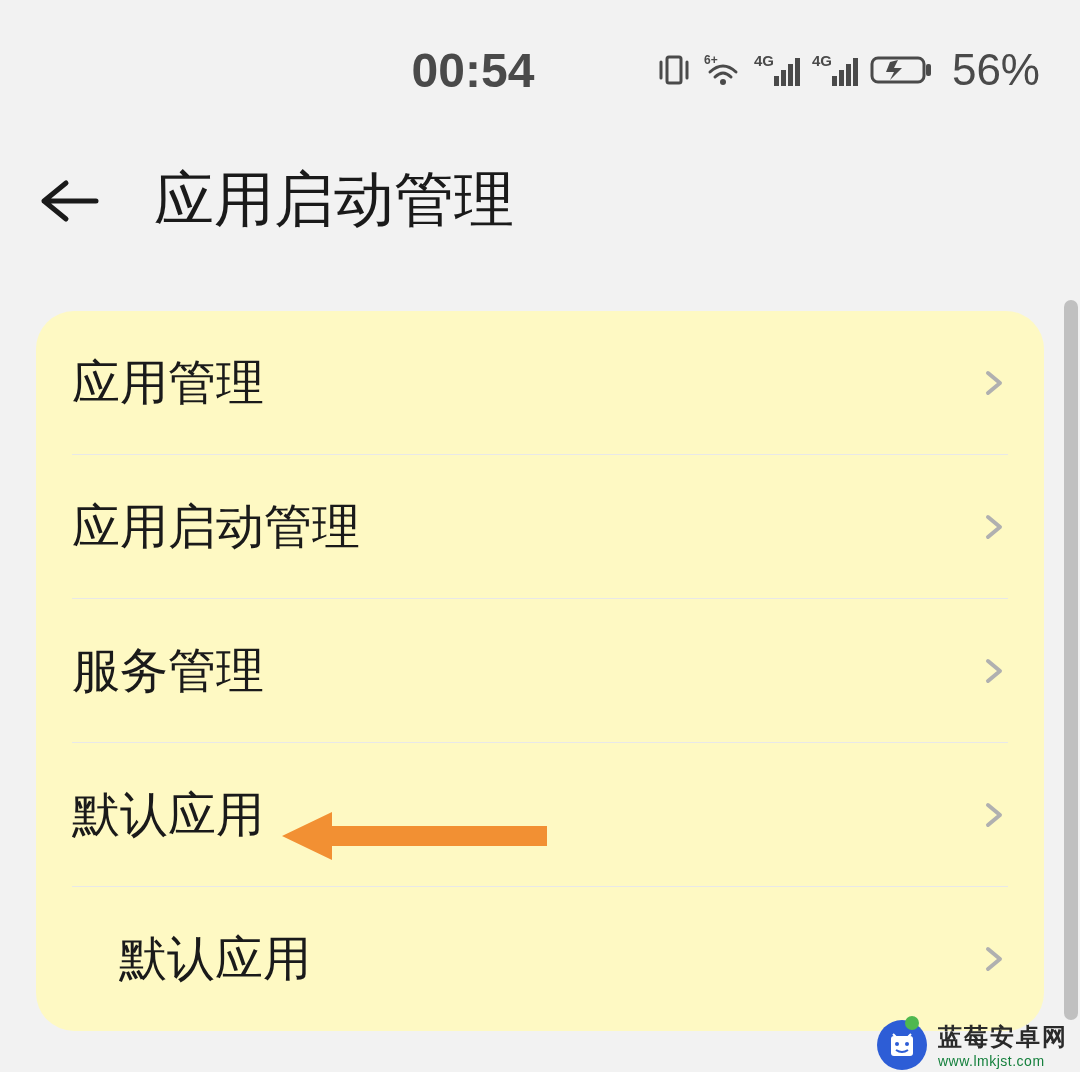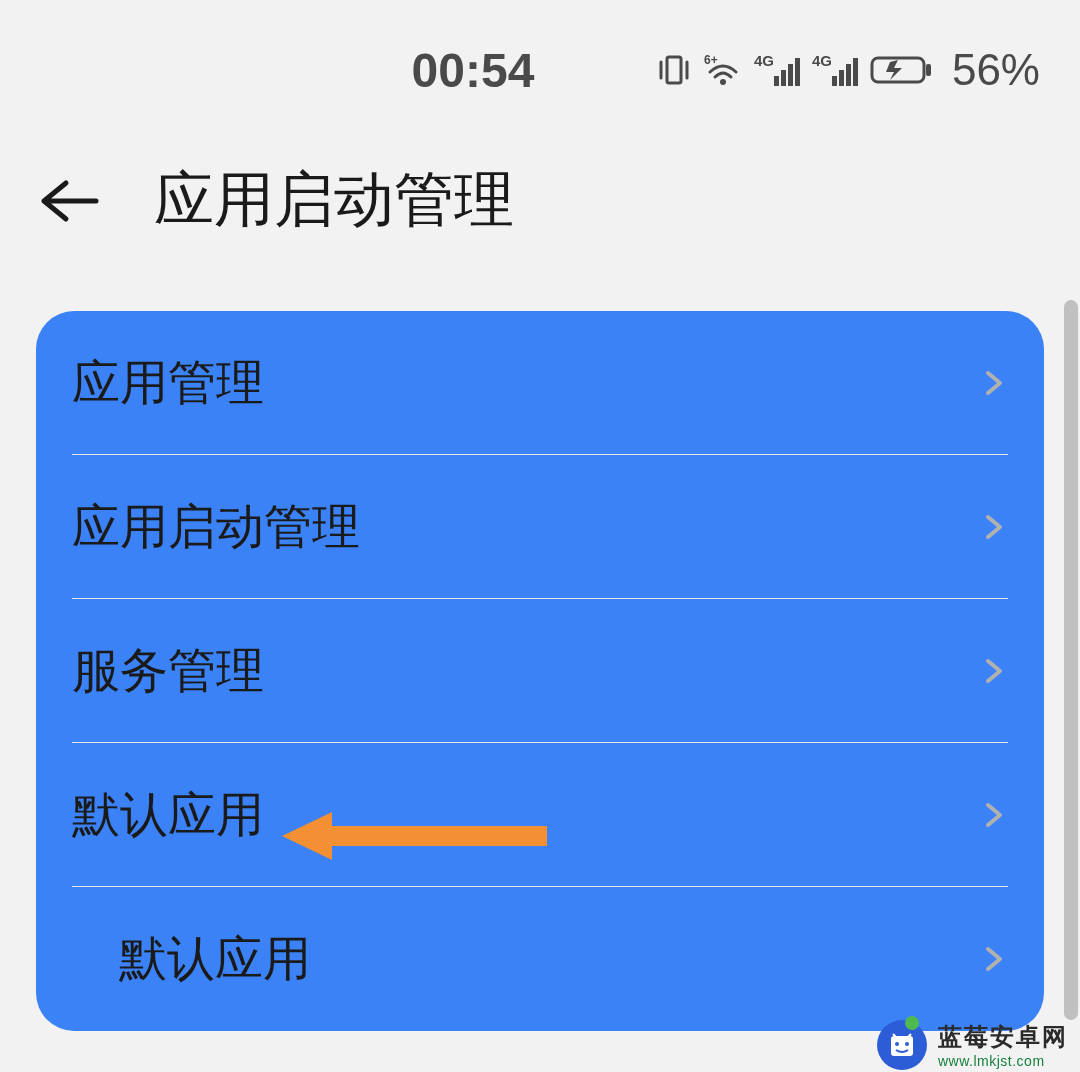--- a/index.html
+++ b/index.html
@@ -60,21 +60,21 @@
       display: flex;
       align-items: center;
       justify-content: center;
     }
     .page-title {
       font-size: 60px;
       color: #1a1a1a;
       font-weight: 500;
     }
     .card {
-      background: #3b82f6;
+      background: #fef9c3;
       border-radius: 38px;
       margin: 0 36px;
       padding: 0 36px;
       position: relative;
     }
     .list-item {
       display: flex;
       align-items: center;
       justify-content: space-between;
       height: 144px;

